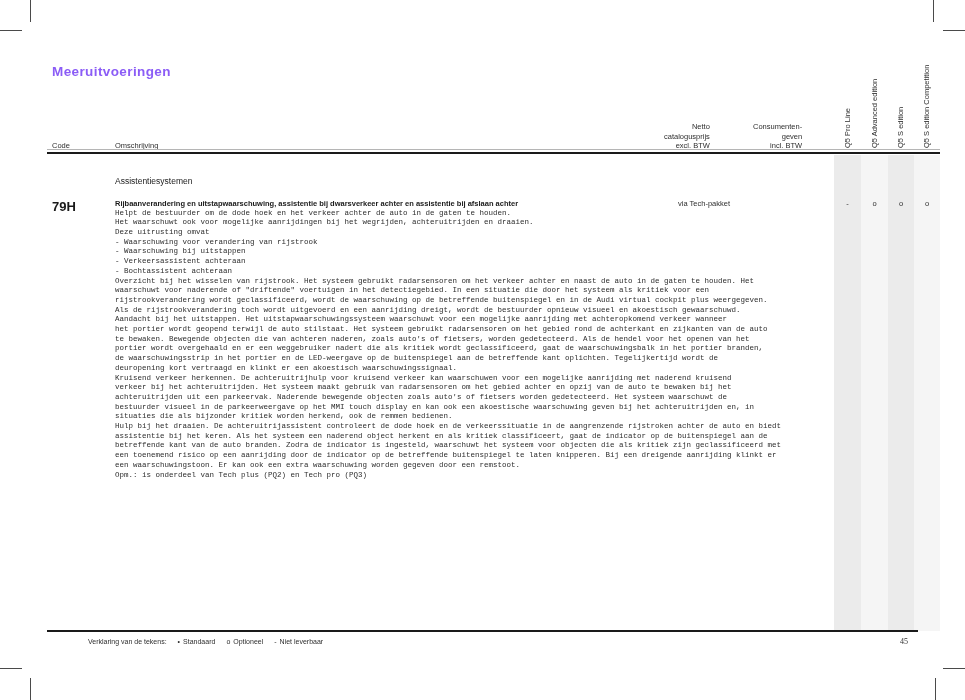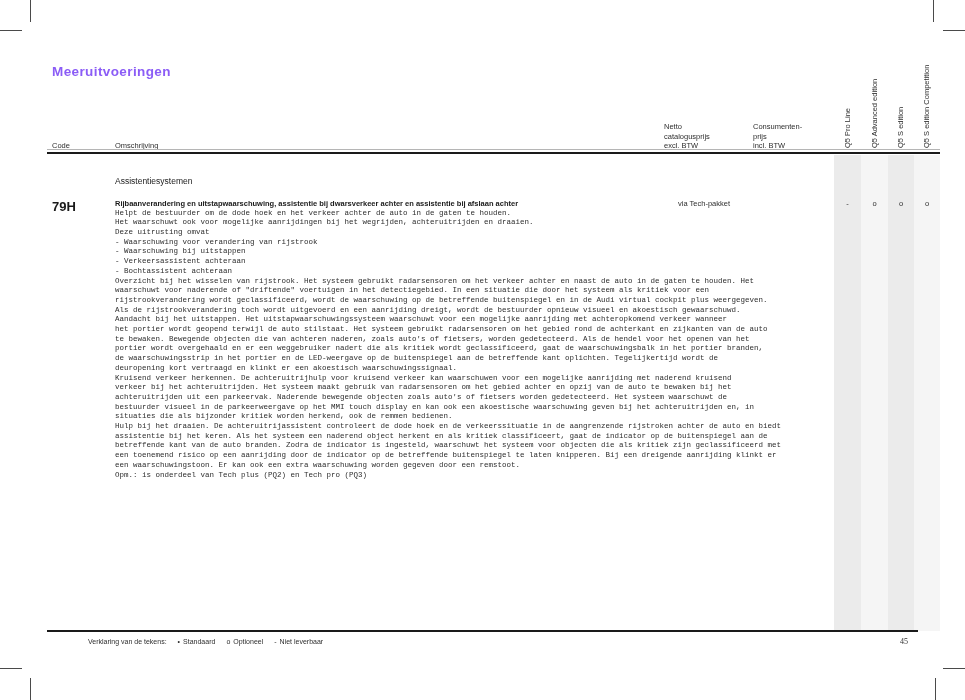--- a/index.html
+++ b/index.html
@@ -5,21 +5,21 @@
   html,body{margin:0;padding:0;}
   body{
     width:965px;height:700px;position:relative;overflow:hidden;background:#ffffff;
     font-family:"Liberation Sans",sans-serif;color:#2e2e2e;
     -webkit-font-smoothing:antialiased;
   }
   .cropmark{position:absolute;background:#4a4a4a;}
   .page-title{position:absolute;left:52px;top:64px;font-size:13.5px;font-weight:bold;
     color:#8b5cf6;letter-spacing:.4px;}
   .colhead{position:absolute;font-size:7.5px;color:#2e2e2e;line-height:9.5px;}
-  .colhead.multi{white-space:pre-line;}
+  .colhead.multi{white-space:pre-line;text-align:right;}
   .header-rule{position:absolute;left:47px;top:152px;width:893px;height:2px;background:#1a1a1a;}
   .header-rule-thin{position:absolute;left:47px;top:149px;width:893px;height:1px;background:#b5b5b5;}
   .trim-col-bg{position:absolute;top:155px;height:476px;}
   .rot-label{position:absolute;top:148px;transform-origin:0 0;transform:rotate(-90deg);
     white-space:nowrap;font-size:7.5px;line-height:8px;color:#2e2e2e;}
   .section-title{position:absolute;left:115px;top:176px;font-size:8.5px;font-weight:normal;color:#1a1a1a;}
   .row-code{position:absolute;left:52px;top:199px;font-size:13px;font-weight:bold;color:#1a1a1a;}
   .row-title{position:absolute;left:115px;top:199px;font-size:7.5px;font-weight:bold;color:#1a1a1a;white-space:pre;}
   .row-body{position:absolute;left:115px;top:208.6px;font-size:7.5px;line-height:9.7px;
     white-space:pre;color:#2e2e2e;font-family:Liberation Mono, monospace;}
@@ -59,21 +59,21 @@
     <div class="avail-mark" style="left: 888px; width: 26px;">o</div>
     <div class="avail-mark" style="left: 914px; width: 26px;">o</div>
   </div>
 
 <div class="colhead" style="left:52px;top:141px;">Code</div>
 <div class="colhead" style="left:115px;top:141px;">Omschrijving</div>
 <div class="colhead multi" style="left:664px;top:122px;">Netto
 catalogusprijs
 excl. BTW</div>
 <div class="colhead multi" style="left:753px;top:122px;">Consumenten-
-prijs
+geven
 incl. BTW</div>
 <div class="header-rule-thin"></div>
 <div class="header-rule"></div>
 
 <div class="section-title">Assistentiesystemen</div>
 <div class="row-code">79H</div>
 <div class="row-title">Rijbaanverandering en uitstapwaarschuwing, assistentie bij dwarsverkeer achter en assistentie bij afslaan achter</div>
 <div class="row-body">Helpt de bestuurder om de dode hoek en het verkeer achter de auto in de gaten te houden.
 Het waarschuwt ook voor mogelijke aanrijdingen bij het wegrijden, achteruitrijden en draaien.
 Deze uitrusting omvat

